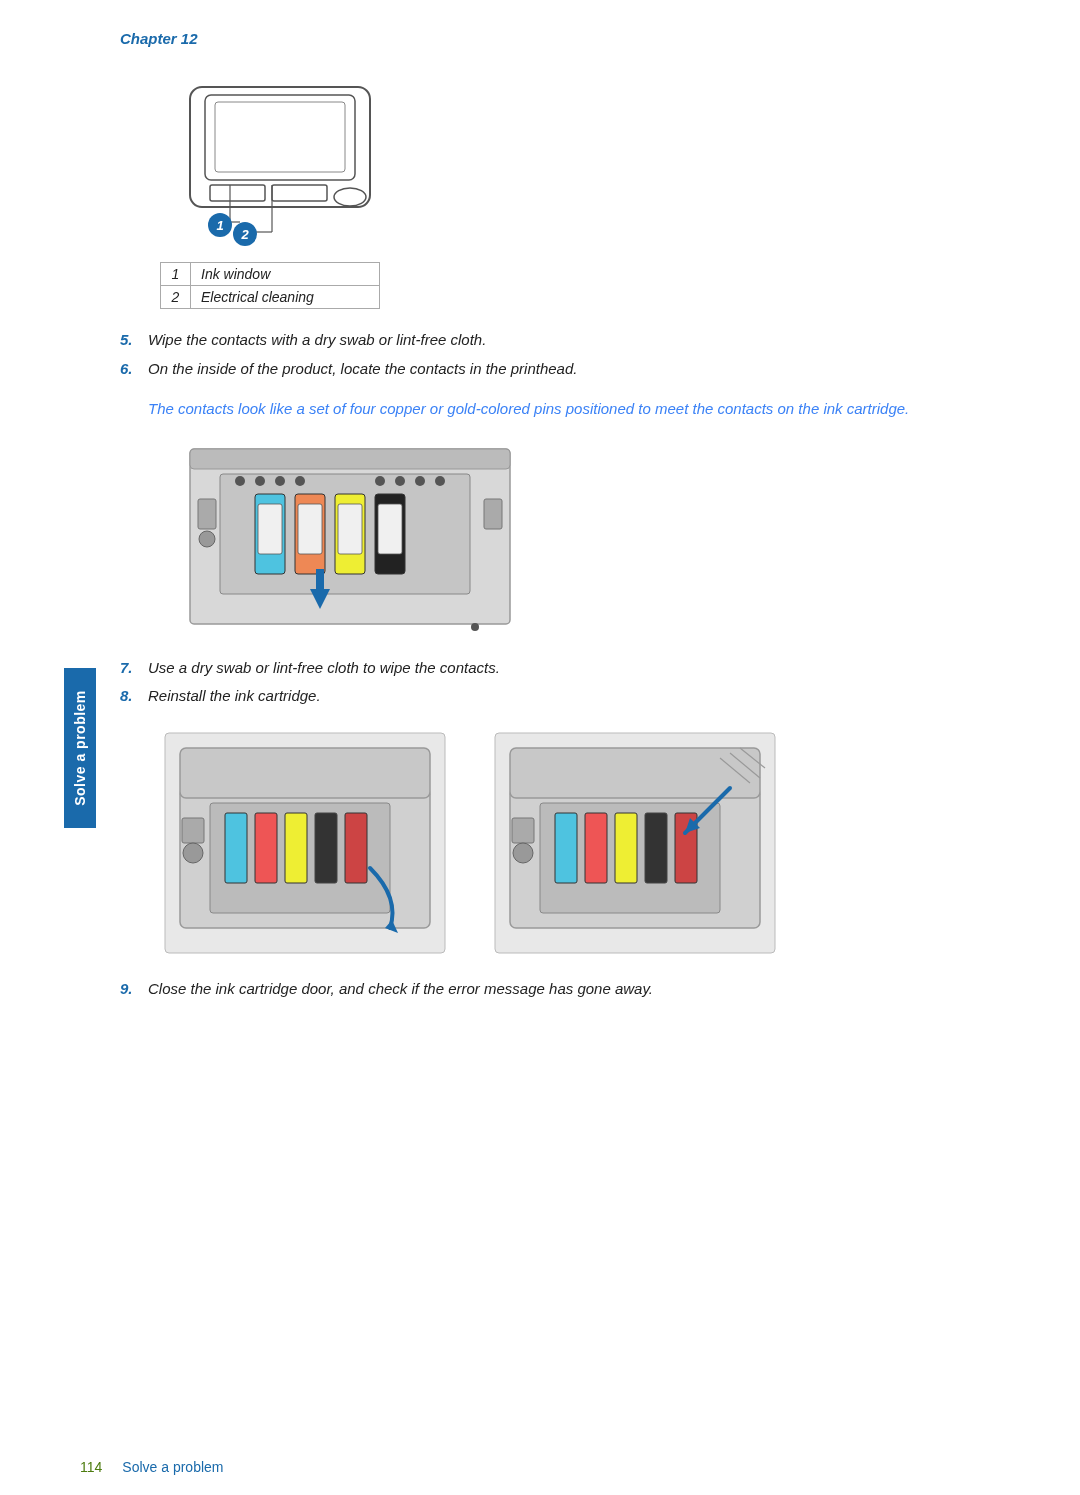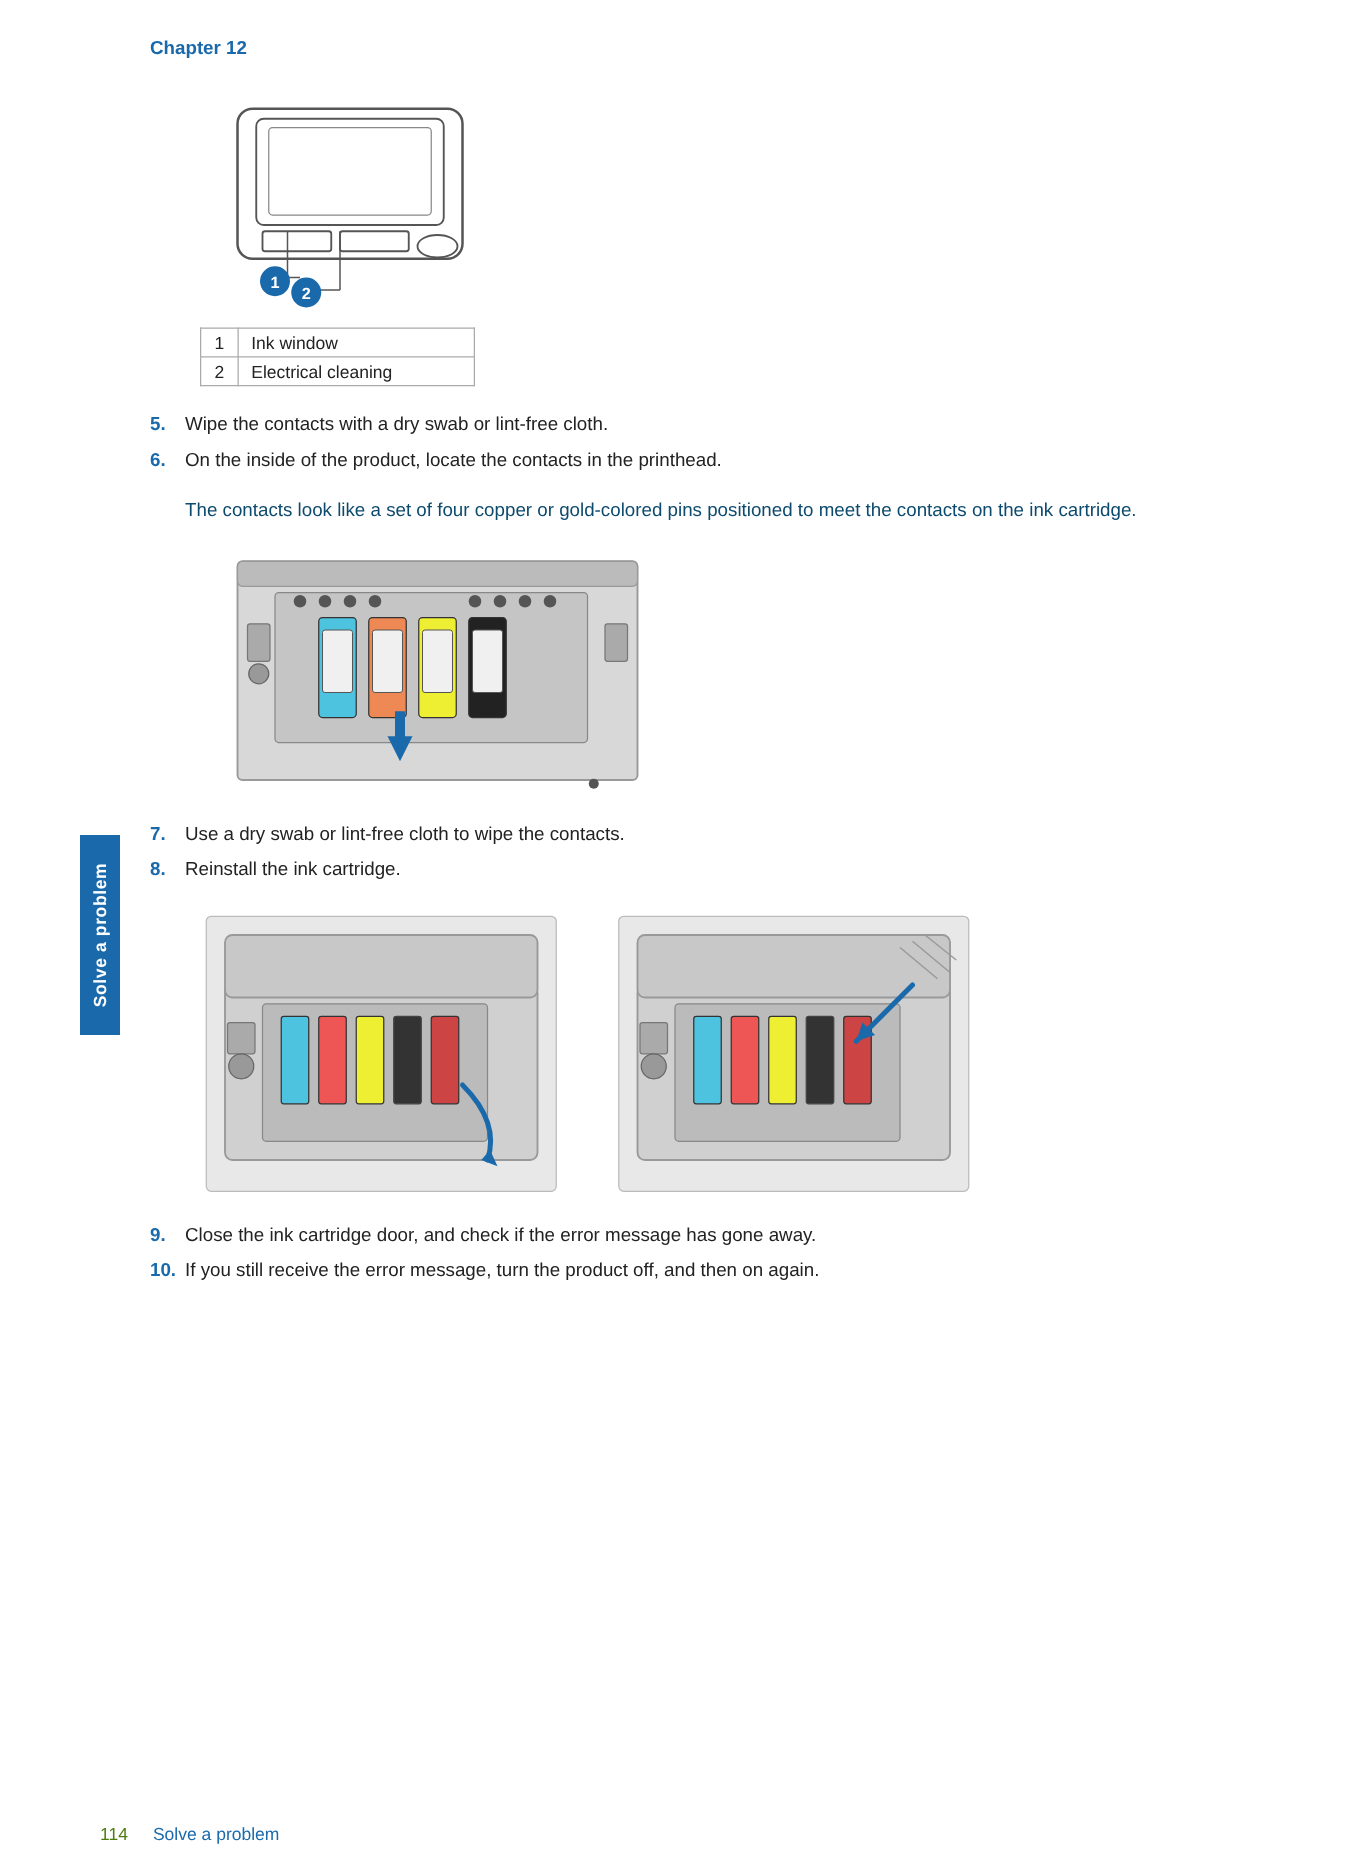--- a/index.html
+++ b/index.html
@@ -30,20 +30,21 @@
       z-index: 10;
       width: 160px;
       text-align: center;
     }
 
     
     .main-content {
       margin-left: 40px;
       padding: 30px 36px 60px 80px;
       max-width: 1040px;
+      font-style: italic;
     }
 
     
     .chapter-heading {
       color: #1a6aab;
       font-size: 15px;
       font-weight: bold;
       margin-bottom: 20px;
     }
 
@@ -99,21 +100,21 @@
     }
     .step-text {
       flex: 1;
     }
     .step-sub {
       margin-left: 28px;
       font-size: 15px;
       line-height: 1.5;
       margin-top: 2px;
       margin-bottom: 16px;
-      color: #0c4a6e;
+      color: #3b82f6;
     }
 
     
     .cartridge-diagram {
       margin: 18px auto 18px 60px;
       display: block;
     }
 
     
     .images-row {
@@ -299,24 +300,20 @@
       <rect x="22" y="90" width="22" height="25" rx="2" fill="#aaa" stroke="#777"></rect>
       <ellipse cx="33" cy="125" rx="10" ry="10" fill="#999" stroke="#666" stroke-width="1"></ellipse>
     </svg>
   </div>
 
   <ul class="steps-list">
     <li>
       <span class="step-num">9.</span>
       <span class="step-text">Close the ink cartridge door, and check if the error message has gone away.</span>
     </li>
-    <li>
-      <span class="step-num">10.</span>
-      <span class="step-text">If you still receive the error message, turn the product off, and then on again.</span>
-    </li>
   </ul>
 
 
 </div>
 
 <div class="page-footer">
   <span class="footer-page-num">114</span>
   <span class="footer-link">Solve a problem</span>
 </div>
 

